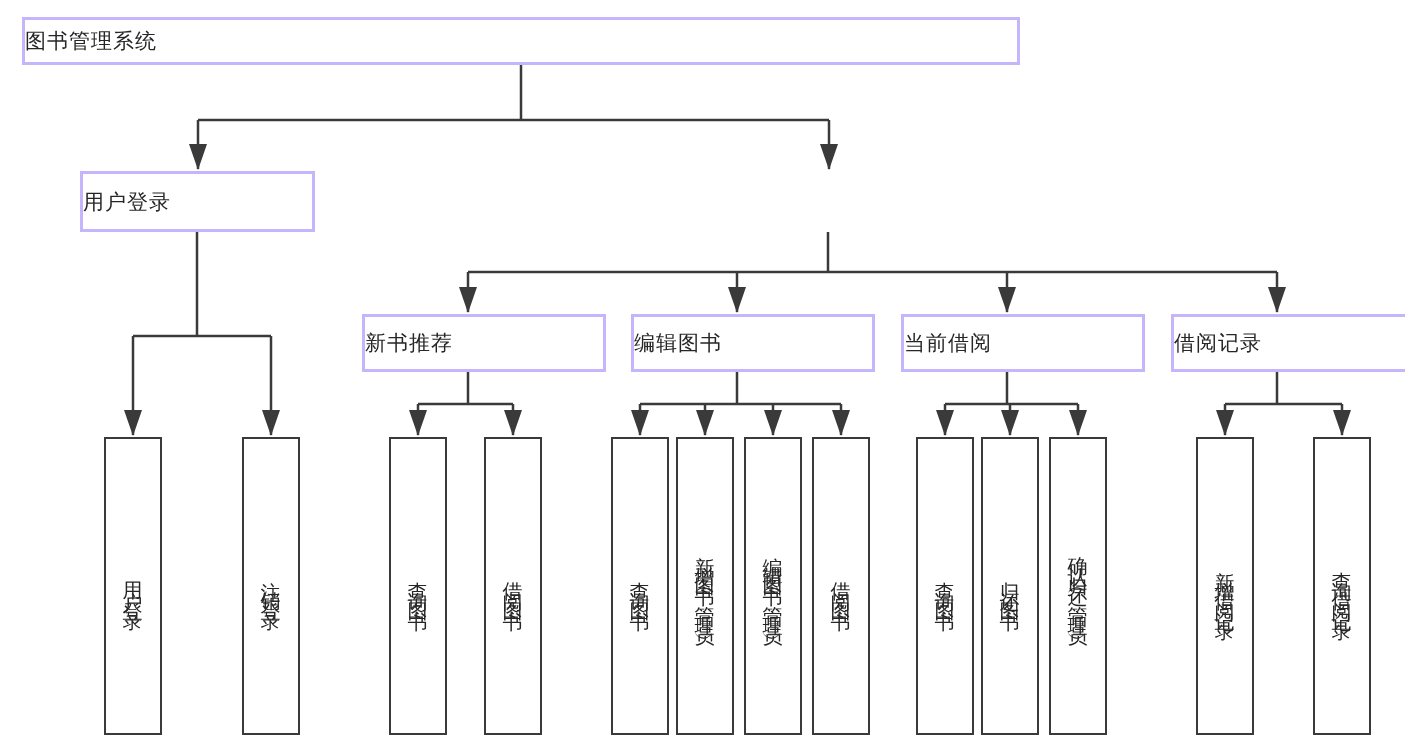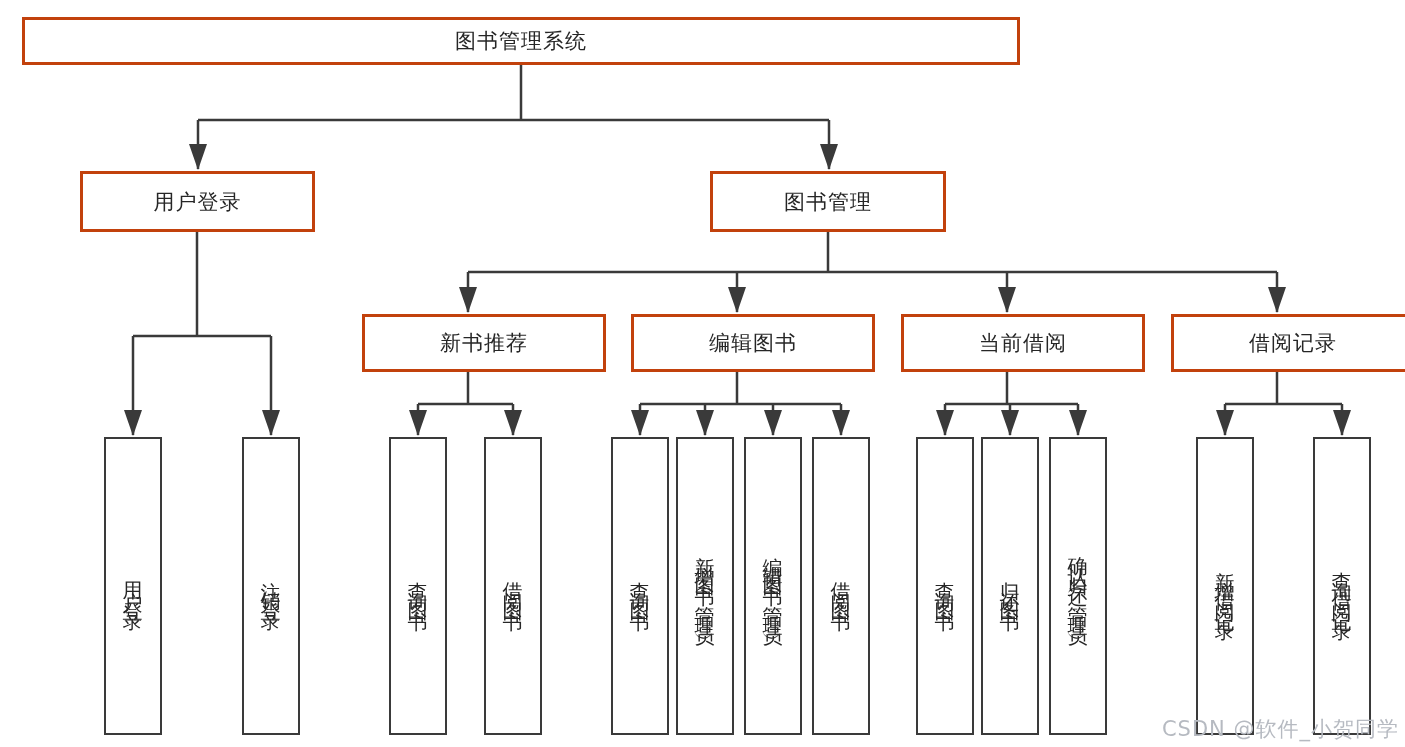--- a/index.html
+++ b/index.html
@@ -3,22 +3,22 @@
 <meta charset="utf-8">
 <style>
   html,body{margin:0;padding:0;background:#ffffff;}
   .stage{
     position:relative;width:1405px;height:747px;background:#ffffff;overflow:hidden;
     font-family:"DejaVu Sans","Liberation Sans",sans-serif;color:#262626;
   }
   .stage *{box-sizing:border-box;}
   svg.wires{position:absolute;left:0;top:0;width:1405px;height:747px;}
   .box{
-    position:absolute;background:#ffffff;border:3px solid #c2410c;
-    display:flex;align-items:center;justify-content:center;
+    position:absolute;background:#ffffff;border:3px solid #c4b5fd;
+    display:flex;align-items:center;justify-content:flex-start;
     font-size:21px;letter-spacing:1px;white-space:nowrap;
   }
   .root{left:22px;top:17px;width:998px;height:48px;}
   .l2{top:171px;height:61px;}
   .l2a{left:80px;width:235px;}
   .l2b{left:710px;width:236px;}
   .l3{top:314px;height:58px;width:244px;}
   .leaf{
     position:absolute;top:437px;width:58px;height:298px;
     background:#ffffff;border:2px solid #3a3a3a;
@@ -88,23 +88,20 @@
     </g>
   </svg>
 
   <div class="box root">
     <span>图书管理系统</span>
   </div>
 
   <div class="box l2 l2a">
     <span>用户登录</span>
   </div>
-  <div class="box l2 l2b">
-    <span>图书管理</span>
-  </div>
 
   <div class="box l3" style="left:362px">
     <span>新书推荐</span>
   </div>
   <div class="box l3" style="left:631px">
     <span>编辑图书</span>
   </div>
   <div class="box l3" style="left:901px">
     <span>当前借阅</span>
   </div>
@@ -149,14 +146,13 @@
     <span class="vtext">确认归还（管理员）</span>
   </div>
 
   <div class="leaf" style="left:1196px">
     <span class="vtext">新增借阅记录</span>
   </div>
   <div class="leaf" style="left:1313px">
     <span class="vtext">查询借阅记录</span>
   </div>
 
-  <div class="watermark">CSDN @软件_小贺同学</div>
 </div>
 
 </body></html>

